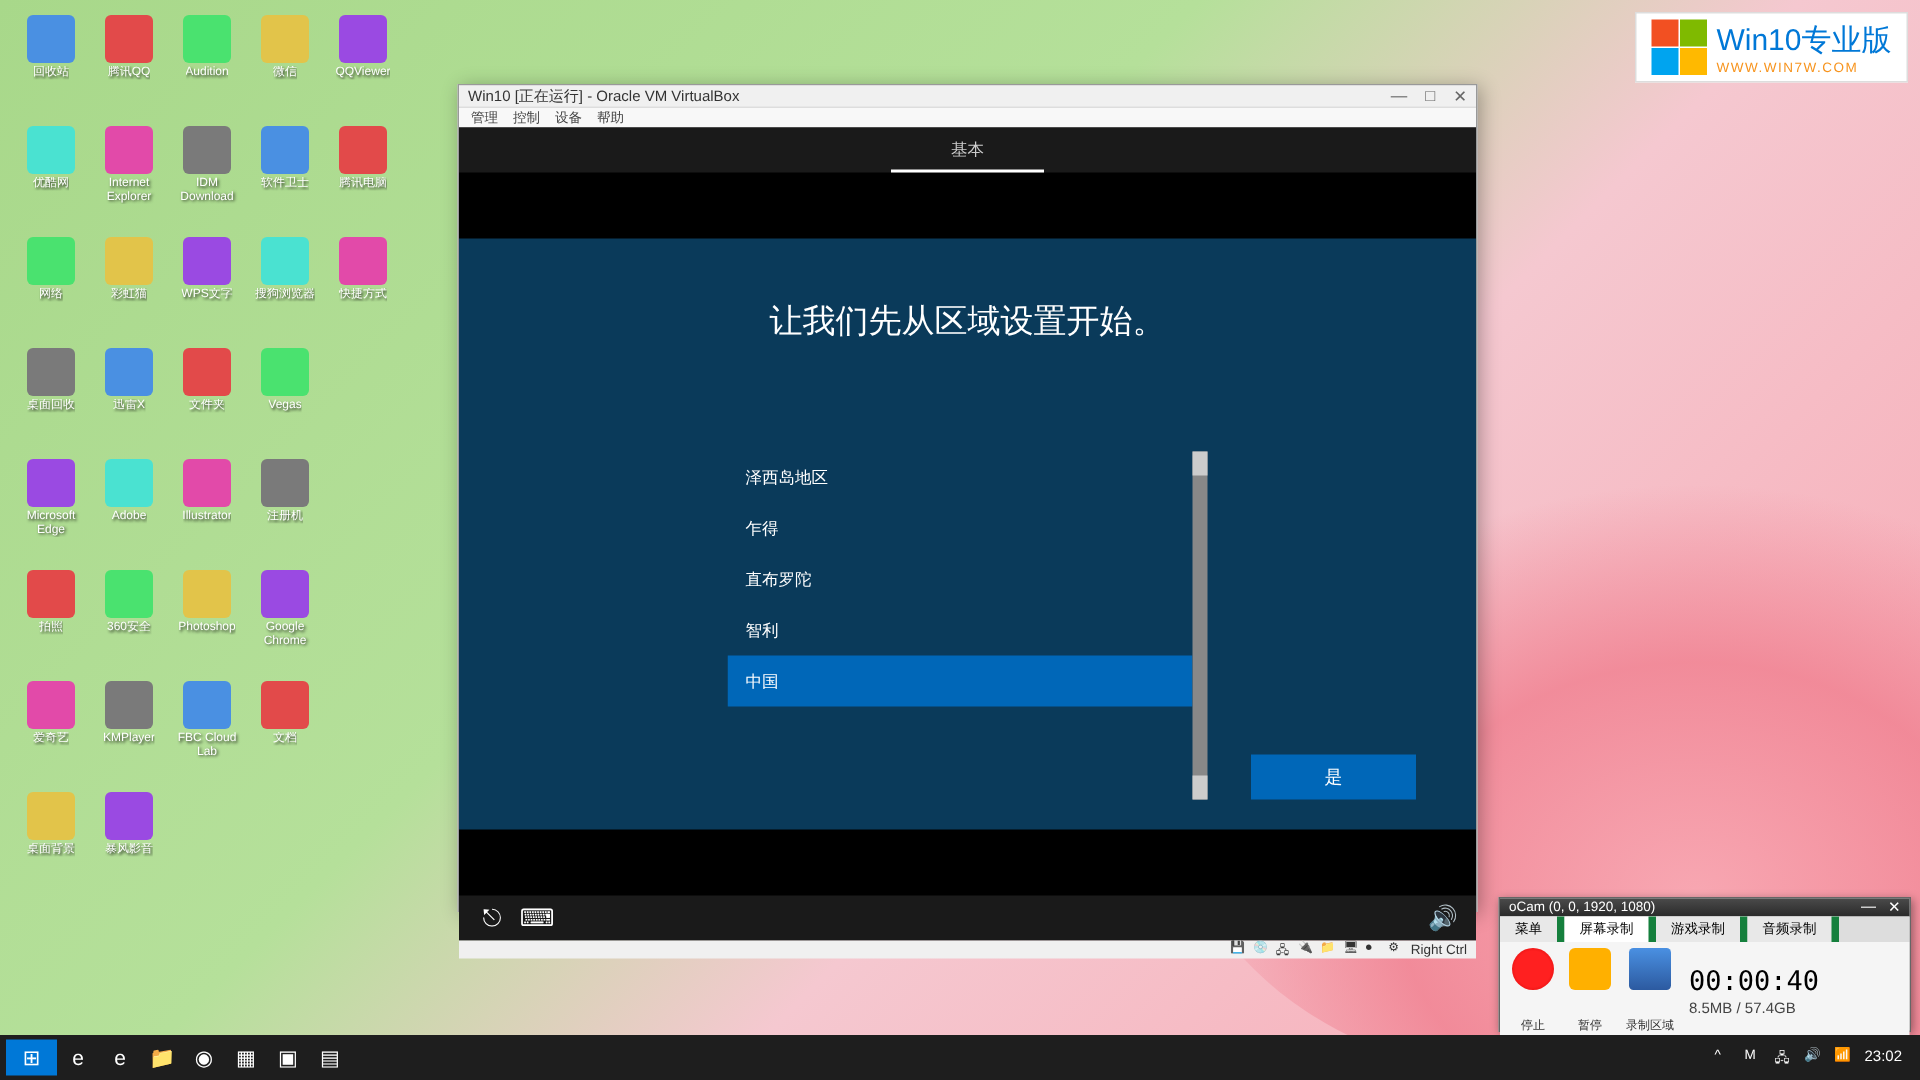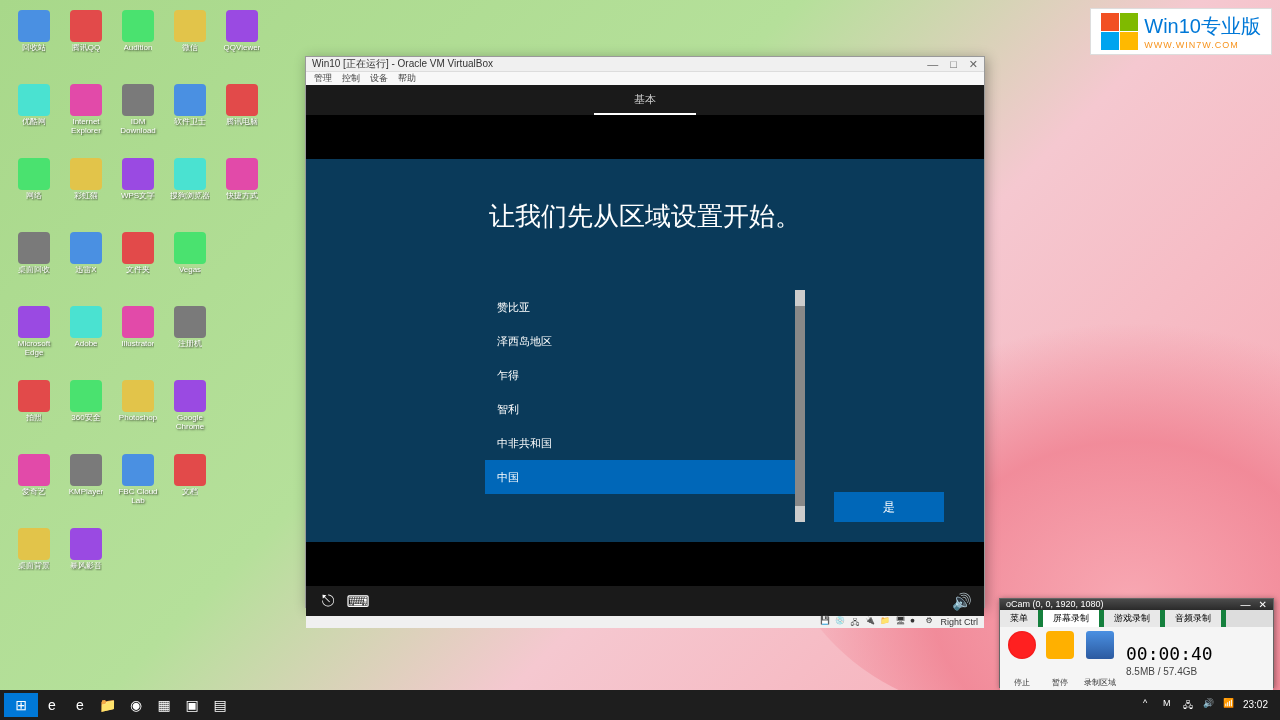--- a/index.html
+++ b/index.html
@@ -117,21 +117,21 @@
 
 .oobe-main {
   flex: 1;
   background: #0a3a5a;
   display: flex; flex-direction: column;
   align-items: center;
   padding: 40px 40px 20px;
   color: #fff;
   position: relative;
 }
-.oobe-heading { font-size: 26px; font-weight: 300; margin-bottom: 56px; }
+.oobe-heading { font-size: 22px; font-weight: 300; margin-bottom: 72px; }
 
 .oobe-list-container {
   width: 320px; height: 232px;
   position: relative;
   display: flex;
 }
 .oobe-list { flex: 1; overflow: hidden; }
 .oobe-list-item {
   height: 34px;
   display: flex; align-items: center;
@@ -405,25 +405,24 @@
     </div>
 
     <div class="vbox-content">
       <div class="oobe-top">
         <div class="oobe-top-tab">基本</div>
       </div>
       <div class="oobe-main">
         <div class="oobe-heading">让我们先从区域设置开始。</div>
         <div class="oobe-list-container">
           <div class="oobe-list">
-              <div class="oobe-list-item">赞比亚</div>
               <div class="oobe-list-item">泽西岛地区</div>
               <div class="oobe-list-item">乍得</div>
+              <div class="oobe-list-item">直布罗陀</div>
               <div class="oobe-list-item">智利</div>
-              <div class="oobe-list-item">中非共和国</div>
               <div class="oobe-list-item selected">中国</div>
             </div>
           <div class="oobe-scrollbar">
             <div class="oobe-scrollbar-thumb"></div>
             <div class="oobe-scrollbar-thumb bottom"></div>
           </div>
         </div>
         <button class="oobe-yes-button">是</button>
       </div>
       <div class="oobe-bottombar">

